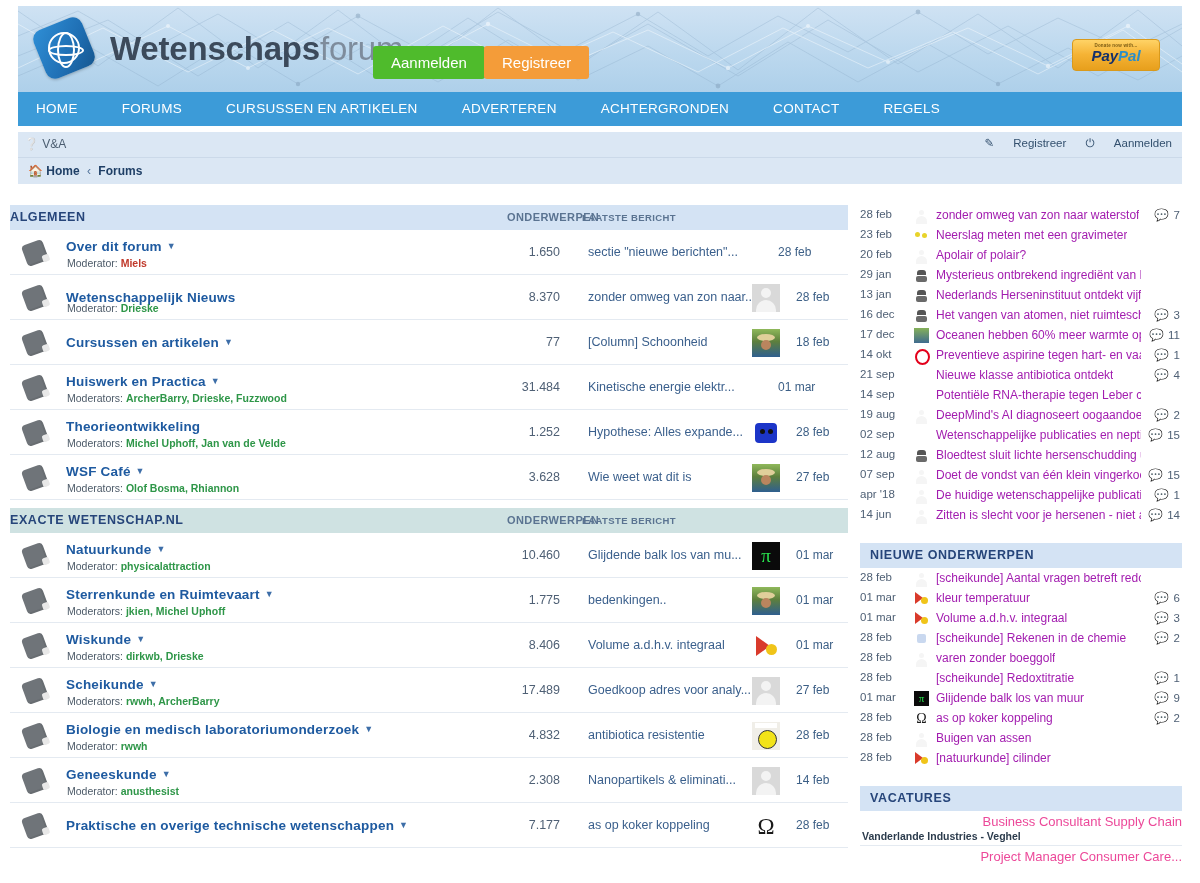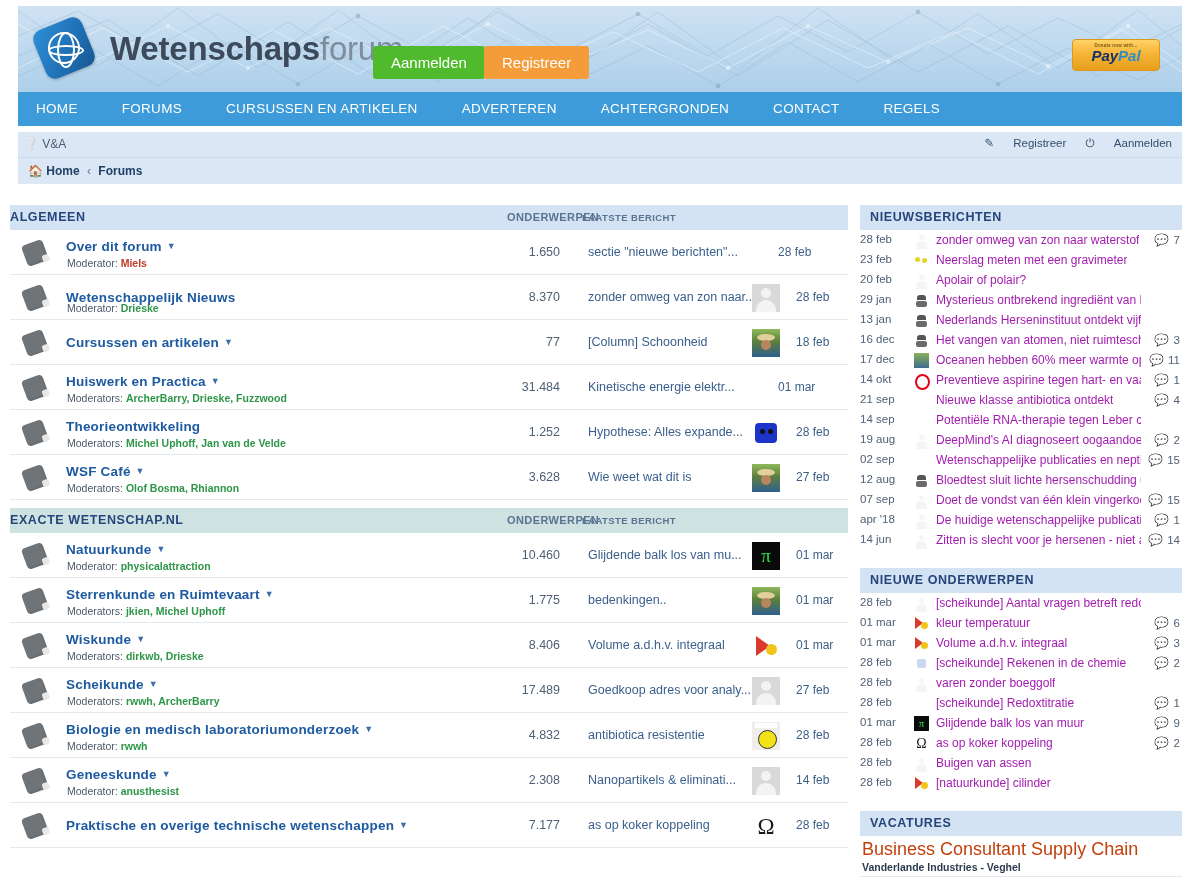--- a/index.html
+++ b/index.html
@@ -184,21 +184,21 @@
   .sic.flag:before{content:"";position:absolute;left:1px;top:1px;width:0;height:0;border-left:8px solid #d93a2b;border-top:6px solid transparent;border-bottom:6px solid transparent;}
   .sic.flag:after{content:"";position:absolute;left:7px;top:6px;width:7px;height:7px;border-radius:50%;background:#f0c419;}
   .sic.pi { background:#0a0a0a; color:#29e34d; font-size:11px; text-align:center; line-height:15px; font-family:"Liberation Serif",serif;}
   .sic.blue{ background:linear-gradient(135deg,#5b7fc0,#23407a); position:relative;}
   .sic.blue:after{content:"";position:absolute;left:3px;top:3px;width:9px;height:9px;background:#c9d8ef;border-radius:2px;}
   .sic.omega{ color:#1a1a1a; font-size:14px; text-align:center; line-height:15px; font-family:"Liberation Serif",serif;}
   .sic.blank{ }
 
   .vrow { border-bottom:1px solid #e4eaf1; padding: 3px 0 3px 2px; }
   .vrow:last-child { border-bottom:none; }
-  .vtitle { font-size:18px; color:#c2410c; cursor:pointer; white-space:nowrap; overflow:hidden; }
+  .vtitle { font-size:13px; color:#ec4899; cursor:pointer; white-space:nowrap; overflow:hidden;text-align:right; }
   .vsub { font-size:10.5px; color:#2c3c4d; font-weight:bold; margin-top:1px; }
 </style>
 </head>
 <body>
 
 <div class="page">
 
   <div class="banner">
     <svg class="net" viewBox="0 0 1164 86" preserveAspectRatio="none">
       <g stroke="#8aa9c6" stroke-width="0.8" fill="none" opacity="0.75">
@@ -417,21 +417,20 @@
       <div class="flast">as op koker koppeling</div>
       <div class="favatar av-omega">Ω</div>
       <div class="fdate">28 feb</div>
     </div>
 
   </div>
 
   <div class="side">
 
     <div class="panel">
-      <div class="panel-head">NIEUWSBERICHTEN</div>
       <div>
         <div class="srow"><span class="sdate">28 feb</span><span class="sic p"></span><span class="stitle">zonder omweg van zon naar waterstof</span><span class="srepl"><span class="bub">💬</span><span>7</span></span></div>
         <div class="srow"><span class="sdate">23 feb</span><span class="sic bee"></span><span class="stitle">Neerslag meten met een gravimeter</span></div>
         <div class="srow"><span class="sdate">20 feb</span><span class="sic p"></span><span class="stitle">Apolair of polair?</span></div>
         <div class="srow"><span class="sdate">29 jan</span><span class="sic dark"></span><span class="stitle">Mysterieus ontbrekend ingrediënt van Re...</span></div>
         <div class="srow"><span class="sdate">13 jan</span><span class="sic dark"></span><span class="stitle">Nederlands Herseninstituut ontdekt vijf so...</span></div>
         <div class="srow"><span class="sdate">16 dec</span><span class="sic dark"></span><span class="stitle">Het vangen van atomen, niet ruimteschep...</span><span class="srepl"><span class="bub">💬</span><span>3</span></span></div>
         <div class="srow">
             <span class="sdate">17 dec</span>
             <span class="sic green"></span>

